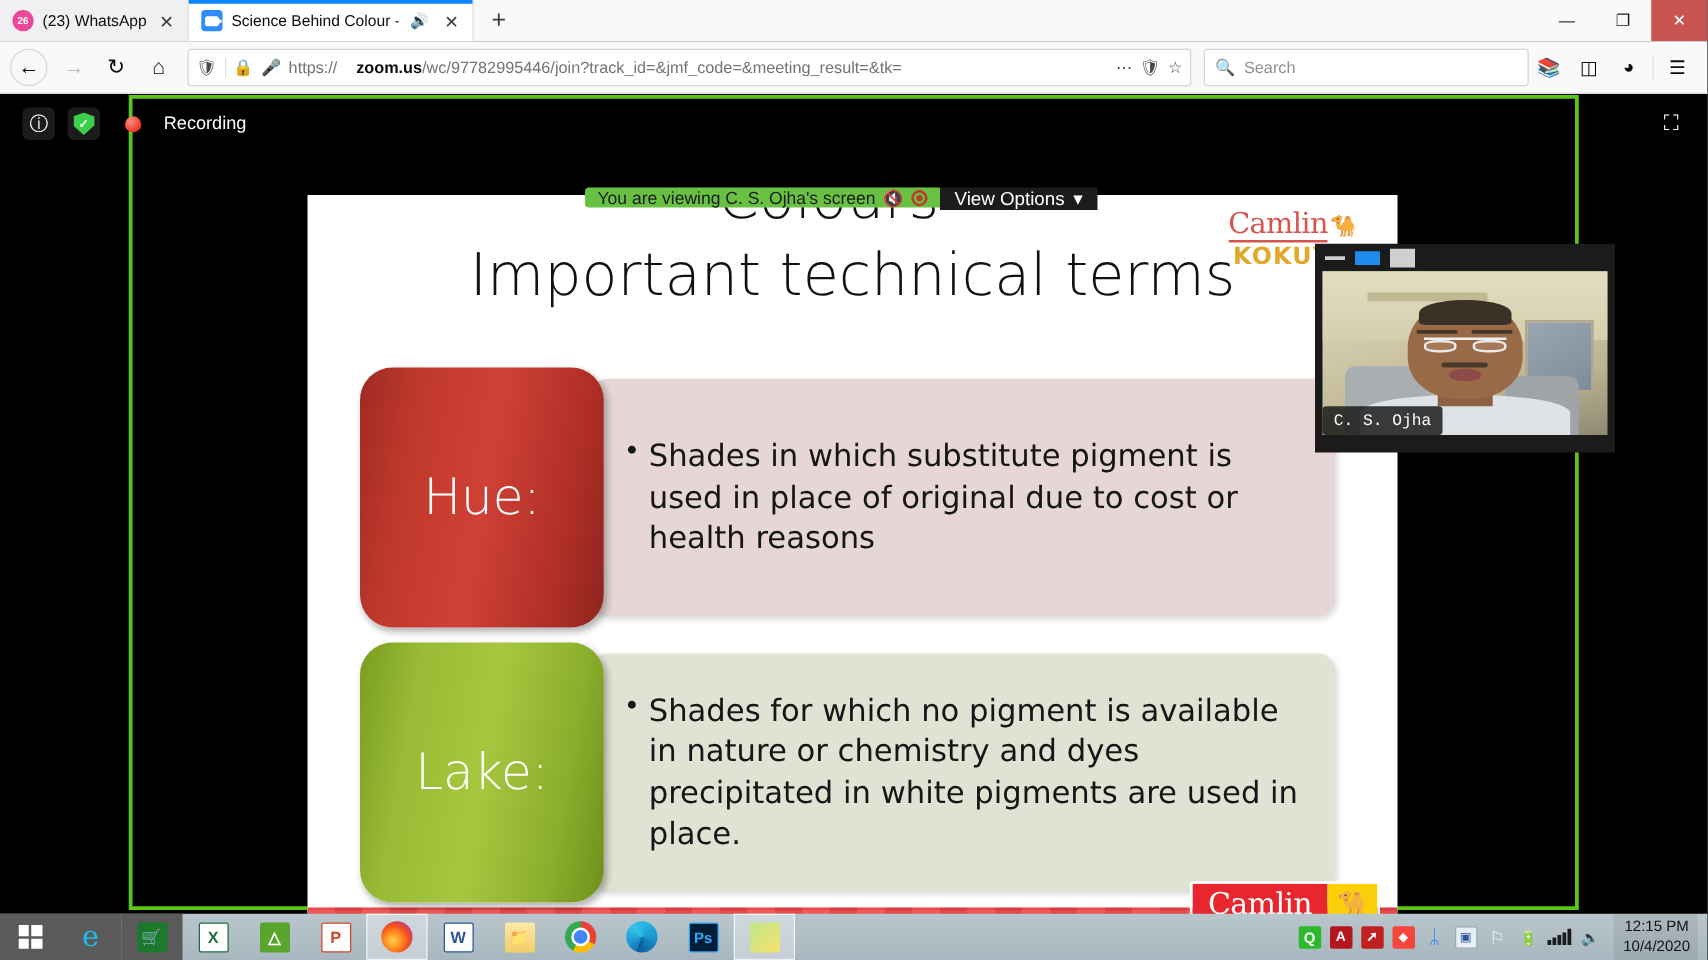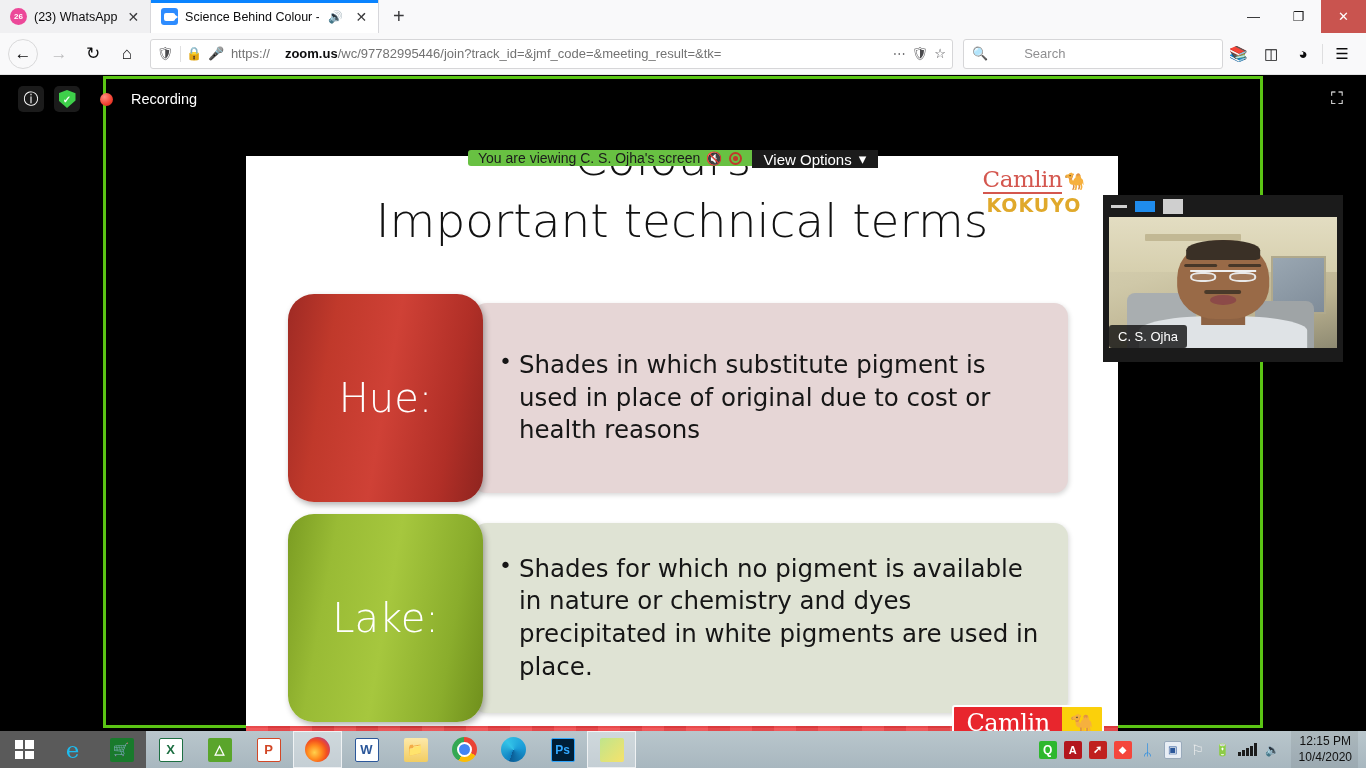--- a/index.html
+++ b/index.html
@@ -80,21 +80,21 @@
   }
   .url-text b { color: #0c0c0d; font-weight: 600; padding-left: 15px; }
   .url-ico { font-size: 13px; color: #4a4a4d; }
   .url-sep { width: 1px; height: 16px; background: #e0e0e1; }
 
   .searchbar {
     width: 260px; height: 30px; background: #fff; border: 1px solid #d6d6d8;
     border-radius: 3px; display: flex; align-items: center; gap: 7px; padding: 0 8px;
     margin-left: 4px;
   }
-  .searchbar .ph { font-size: 13px; color: #8f8f91; margin-left: 29px; }
+  .searchbar .ph { font-size: 13px; color: #8f8f91; }
   .toolico { width: 32px; height: 30px; display: flex; align-items: center; justify-content: center;
              color: #0c0c0d; font-size: 15px; }
   .tb-sep { width: 1px; height: 20px; background: #dededf; margin: 0 3px; }
 
   
   .zoomstage {
     position: absolute; left: 0; top: 76px; width: 1366px; height: 655px; background: #000;
   }
   .greenframe {
     position: absolute; left: 103px; top: 0px; width: 1160px; height: 652px;
@@ -225,22 +225,22 @@
     width: 40px; background: #fbd00b; display: flex; align-items: center; justify-content: center;
     font-size: 19px; color: #d02a1f;
   }
   .fl-tag {
     color: #fff; font-family: "DejaVu Serif", serif; font-style: italic; font-size: 22px;
     margin-top: 3px; text-shadow: 0 1px 2px rgba(0,0,0,0.25);
   }
 
   
   .video-panel {
-    position: absolute; left: 1103px; top: 119px; width: 240px; height: 167px;
-    background: #1b1b1b; z-index: 40;
+    position: absolute; left: 1052px; top: 119px; width: 240px; height: 167px;
+    background: #1b1b1b; z-index: 40; font-family: Liberation Mono, monospace;
   }
   .vp-controls { height: 22px; display: flex; align-items: center; gap: 8px; padding: 0 8px; }
   .vpc-min { width: 16px; height: 3px; background: #cfcfcf; }
   .vpc-blue { width: 20px; height: 11px; background: #1f8ced; }
   .vpc-gray { width: 20px; height: 15px; background: #cfcfcf; }
   .vp-video {
     position: absolute; left: 6px; top: 22px; width: 228px; height: 131px;
     background: linear-gradient(165deg,#d9d2b6 0%, #cfc8a8 38%, #bdb492 70%, #8e8a72 100%);
     overflow: hidden;
   }

